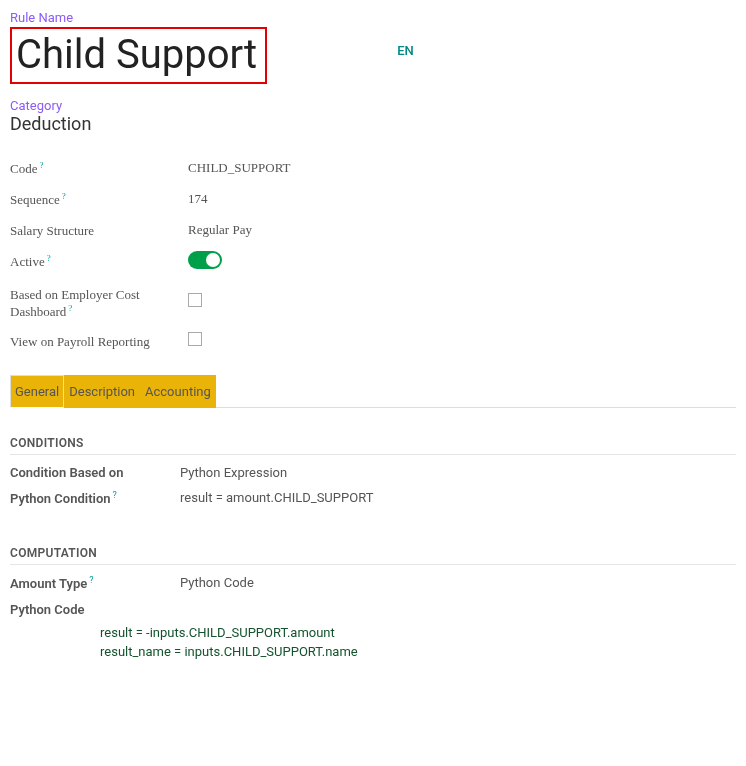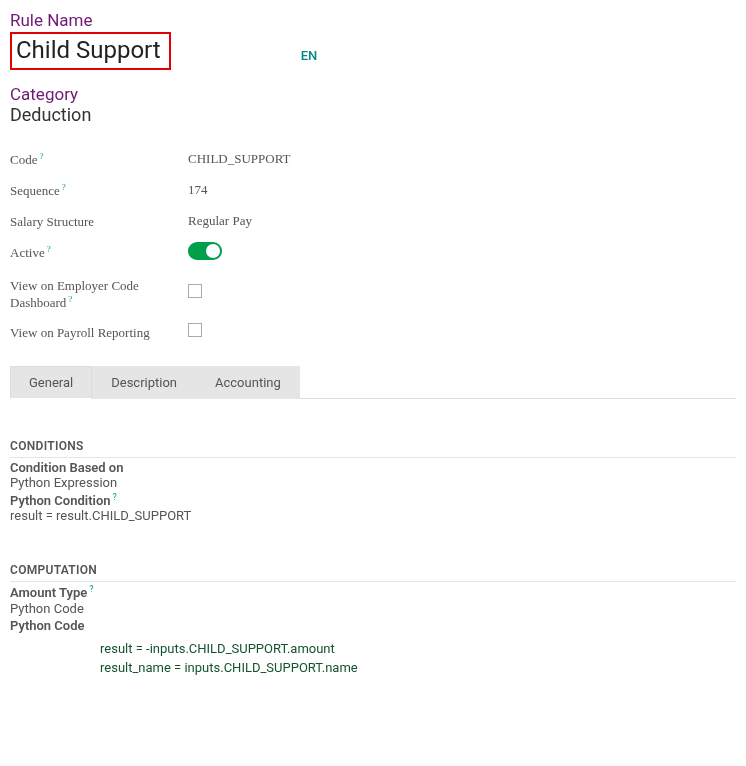--- a/index.html
+++ b/index.html
@@ -6,43 +6,43 @@
   body {
     margin: 0;
     padding: 10px;
     font-family: -apple-system, BlinkMacSystemFont, "Segoe UI", Roboto, Helvetica, Arial, sans-serif;
     font-size: 13px;
     color: #4c4c4c;
     background: #fff;
     width: 746px;
   }
   .field-label {
-    color: #701a75;
-    font-size: 17px;
+    color: #8b5cf6;
+    font-size: 13px;
     position: relative;
     display: inline-block;
   }
   .help-indicator {
     color: #00a09d;
     font-size: 9px;
     vertical-align: super;
     margin-left: 2px;
   }
   .rule-name-row {
     display: flex;
     align-items: flex-start;
   }
   .rule-name-box {
     border: 2px solid #e30000;
     padding: 2px 8px 4px 4px;
     display: inline-block;
     margin-top: 2px;
   }
   .rule-name-value {
-    font-size: 24px;
+    font-size: 40px;
     color: #222;
     font-weight: 400;
   }
   .en-link {
     color: #008784;
     font-size: 13px;
     margin-left: 130px;
     margin-top: 18px;
     font-weight: 500;
   }
@@ -108,49 +108,48 @@
     border-color: #00857f;
     color: #fff;
   }
   
   .tabs {
     margin-top: 18px;
     display: flex;
     border-bottom: 1px solid #ddd;
   }
   .tab {
-    padding: 8px 18px;
+    padding: 8px 4px;
     font-size: 13px;
     color: #555;
     border: 1px solid transparent;
     border-bottom: none;
     cursor: pointer;
     position: relative;
     top: 1px;
-    background: #e5e5e5;
+    background: #eab308;
   }
   .tab.active {
     border-color: #ddd;
     border-bottom: 1px solid #fff;
   }
   
   .section-title {
-    margin-top: 40px;
+    margin-top: 28px;
     font-size: 12px;
     font-weight: 600;
     color: #555;
     letter-spacing: 0.3px;
     border-bottom: 1px solid #e5e5e5;
     padding-bottom: 4px;
     text-transform: uppercase;
   }
   .sec-row {
     display: flex;
-    margin-top: 2px;
-    flex-direction: column;
+    margin-top: 10px;
   }
   .sec-label {
     width: 170px;
     color: #555;
     font-size: 13px;
     font-weight: 600;
   }
   .sec-label .help-indicator { font-weight: 400; }
   .sec-value {
     color: #555;
@@ -203,21 +202,21 @@
     <td class="value-cell">Regular Pay</td>
   </tr>
   <tr>
     <td class="label-cell">
       <span>Active</span><span class="help-indicator">?</span>
     </td>
     <td class="value-cell"><span class="toggle"></span></td>
   </tr>
   <tr>
     <td class="label-cell">
-      <span>View on Employer Code Dashboard</span><span class="help-indicator">?</span>
+      <span>Based on Employer Cost Dashboard</span><span class="help-indicator">?</span>
     </td>
     <td class="value-cell"><span class="cbx"></span></td>
   </tr>
   <tr>
     <td class="label-cell">View on Payroll Reporting</td>
     <td class="value-cell"><span class="cbx"></span></td>
   </tr>
 </tbody>
   </table>
 
@@ -231,21 +230,21 @@
 
 <div class="section-title">CONDITIONS</div>
 <div class="sec-row">
   <div class="sec-label">Condition Based on</div>
   <div class="sec-value">Python Expression</div>
 </div>
 <div class="sec-row">
   <div class="sec-label">
     <span>Python Condition</span><span class="help-indicator">?</span>
   </div>
-  <div class="sec-value">result = result.CHILD_SUPPORT</div>
+  <div class="sec-value">result = amount.CHILD_SUPPORT</div>
 </div>
 
 
 <div class="section-title" style="margin-top:40px;">COMPUTATION</div>
 <div class="sec-row">
   <div class="sec-label">
     <span>Amount Type</span><span class="help-indicator">?</span>
   </div>
   <div class="sec-value">Python Code</div>
 </div>

